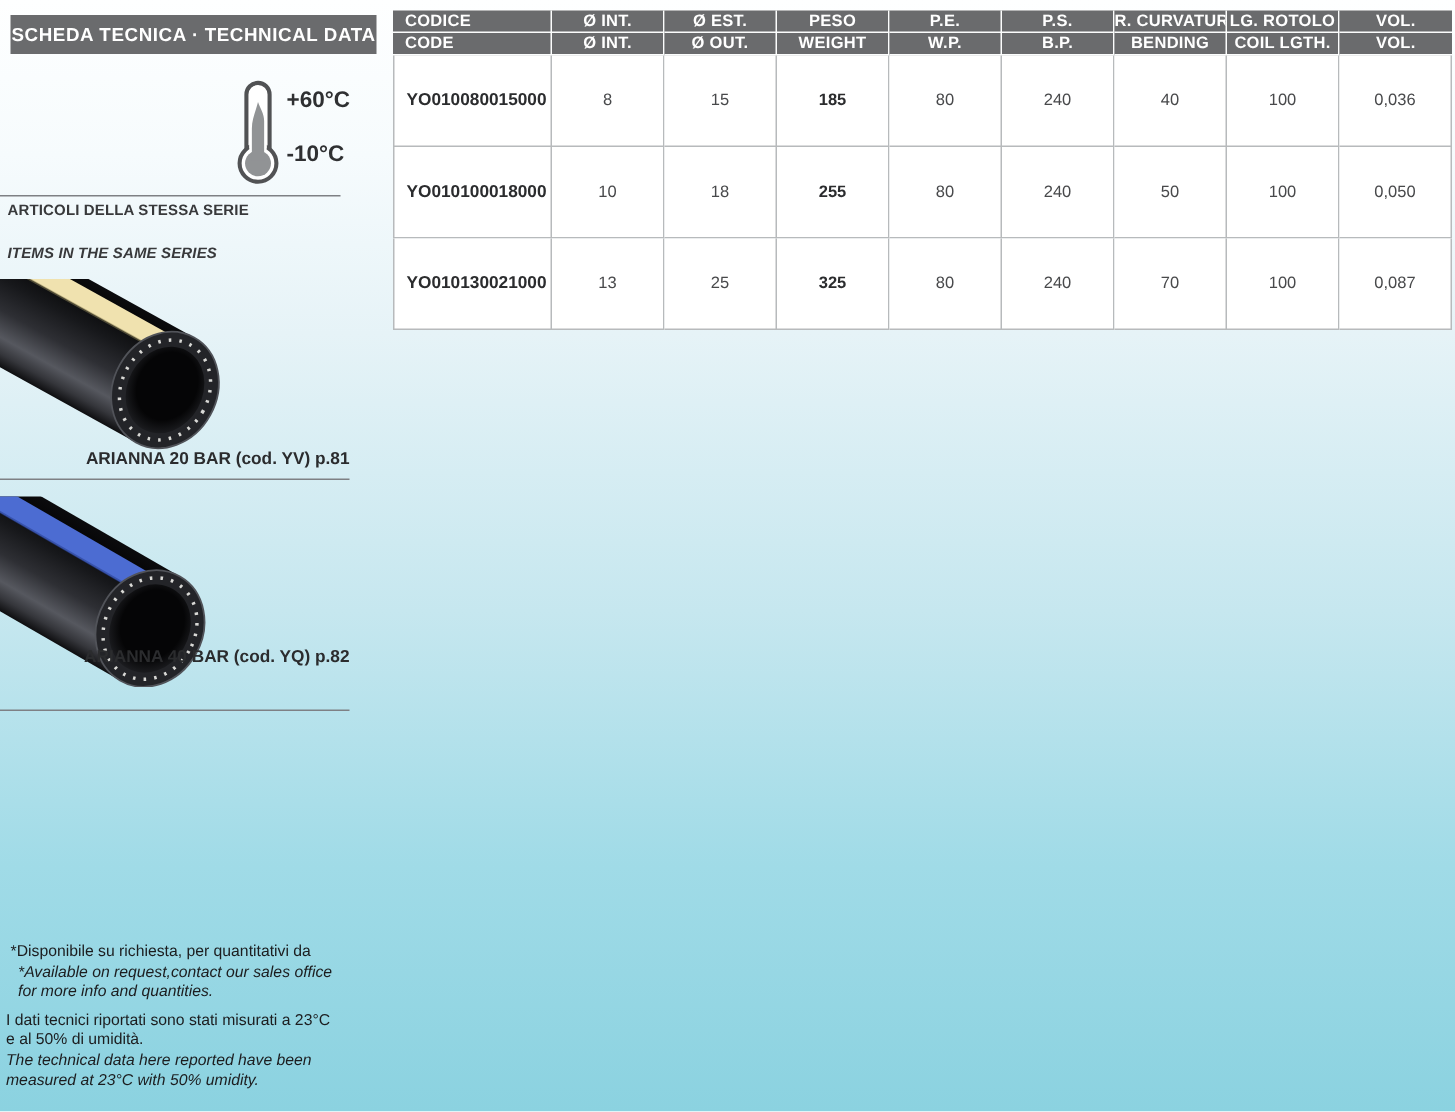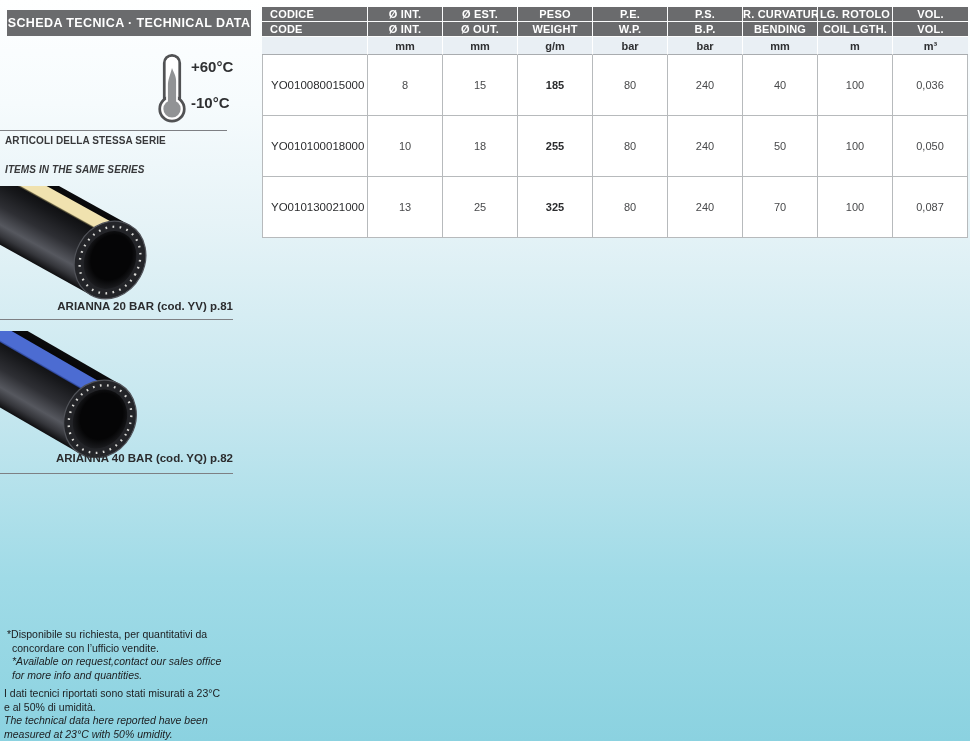--- a/index.html
+++ b/index.html
@@ -38,21 +38,21 @@
   
   .hose { position:absolute; left:0; }
   .hose1 { top:186px; width:236px; height:122px; }
   .hose2 { top:331px; width:236px; height:127px; }
 
   .hose-caption {
     position:absolute; left:0; width:233px; text-align:right;
     font-weight:bold; font-size:11.5px; color:#2b2c2e; white-space:nowrap;
   }
   .caption-1 { top:300px; }
-  .caption-2 { top:452px; }
+  .caption-2 { top:432px; }
 
   
   .footnotes { position:absolute; left:4px; top:628px; width:262px; font-size:10.5px; line-height:13.5px; color:#1c1d1f; }
   .footnotes .line { white-space:nowrap; }
   .fn-indent-1 { padding-left:3px; }
   .fn-indent-2 { padding-left:8px; }
   .fn-italic { font-style:italic; }
   .fn-group-2 { margin-top:5px; }
 
   
@@ -77,21 +77,21 @@
     height:18px; text-align:center;
     border-right:1px solid #ffffff; border-bottom:1px solid #a9acaf;
   }
   td.u.last { border-right:none; border-bottom:1px solid #a9acaf; }
 
   td.d {
     background:#ffffff; color:#48494b; font-size:11px; height:61px; text-align:center;
     border-right:1px solid #b7babc; border-bottom:1px solid #b7babc;
   }
   td.d.first {
-    text-align:left; padding-left:8px; font-weight:normal; font-size:11.5px; color:#2b2c2e;
+    text-align:left; padding-left:8px; font-weight:bold; font-size:11.5px; color:#2b2c2e;
     border-left:1px solid #b7babc;
   }
   td.d.weight { font-weight:bold; color:#2b2c2e; }
 </style>
 </head>
 <body>
 
 <div class="page">
 
   <div class="header-bar">
@@ -200,31 +200,20 @@
         <th class="h first">CODE</th>
         <th class="h">Ø INT.</th>
         <th class="h">Ø OUT.</th>
         <th class="h">WEIGHT</th>
         <th class="h">W.P.</th>
         <th class="h">B.P.</th>
         <th class="h">BENDING</th>
         <th class="h">COIL LGTH.</th>
         <th class="h last">VOL.</th>
       </tr>
-      <tr>
-        <td class="u first"></td>
-        <td class="u">mm</td>
-        <td class="u">mm</td>
-        <td class="u">g/m</td>
-        <td class="u">bar</td>
-        <td class="u">bar</td>
-        <td class="u">mm</td>
-        <td class="u">m</td>
-        <td class="u last">m³</td>
-      </tr>
     </thead>
     <tbody>
       <tr>
         <td class="d first">YO010080015000</td>
         <td class="d">8</td>
         <td class="d">15</td>
         <td class="d weight">185</td>
         <td class="d">80</td>
         <td class="d">240</td>
         <td class="d">40</td>
@@ -251,21 +240,20 @@
         <td class="d">240</td>
         <td class="d">70</td>
         <td class="d">100</td>
         <td class="d last">0,087</td>
       </tr>
     </tbody>
   </table>
 
   <div class="footnotes">
     <div class="line fn-indent-1">*Disponibile su richiesta, per quantitativi da</div>
-    <div class="line fn-indent-2">concordare con l’ufficio vendite.</div>
     <div class="line fn-indent-2 fn-italic">*Available on request,contact our sales office</div>
     <div class="line fn-indent-2 fn-italic">for more info and quantities.</div>
     <div class="fn-group-2">
       <div class="line">I dati tecnici riportati sono stati misurati a 23°C</div>
       <div class="line">e al 50% di umidità.</div>
       <div class="line fn-italic">The technical data here reported have been</div>
       <div class="line fn-italic">measured at 23°C with 50% umidity.</div>
     </div>
   </div>
 

